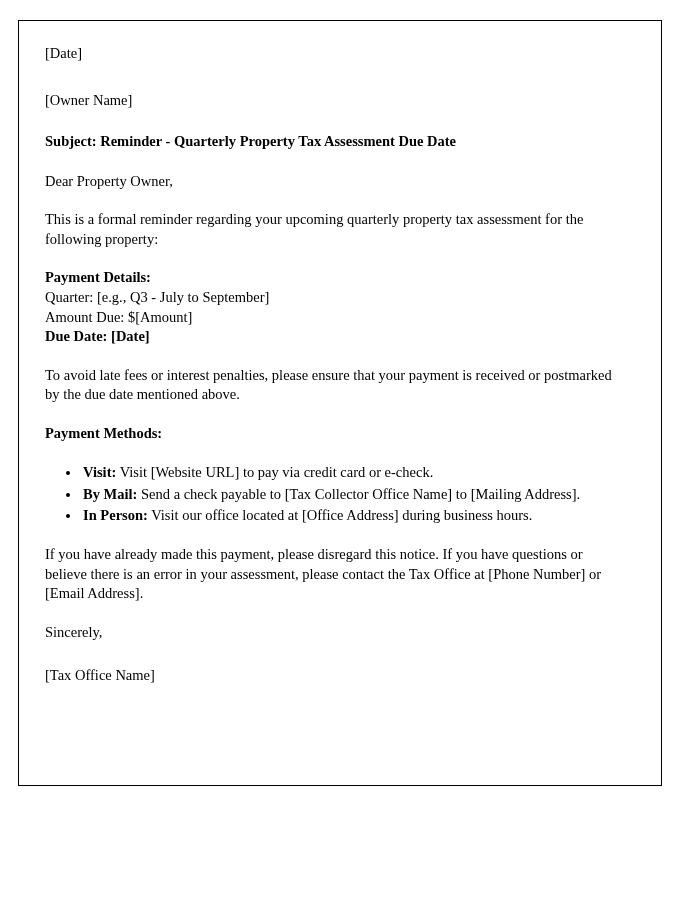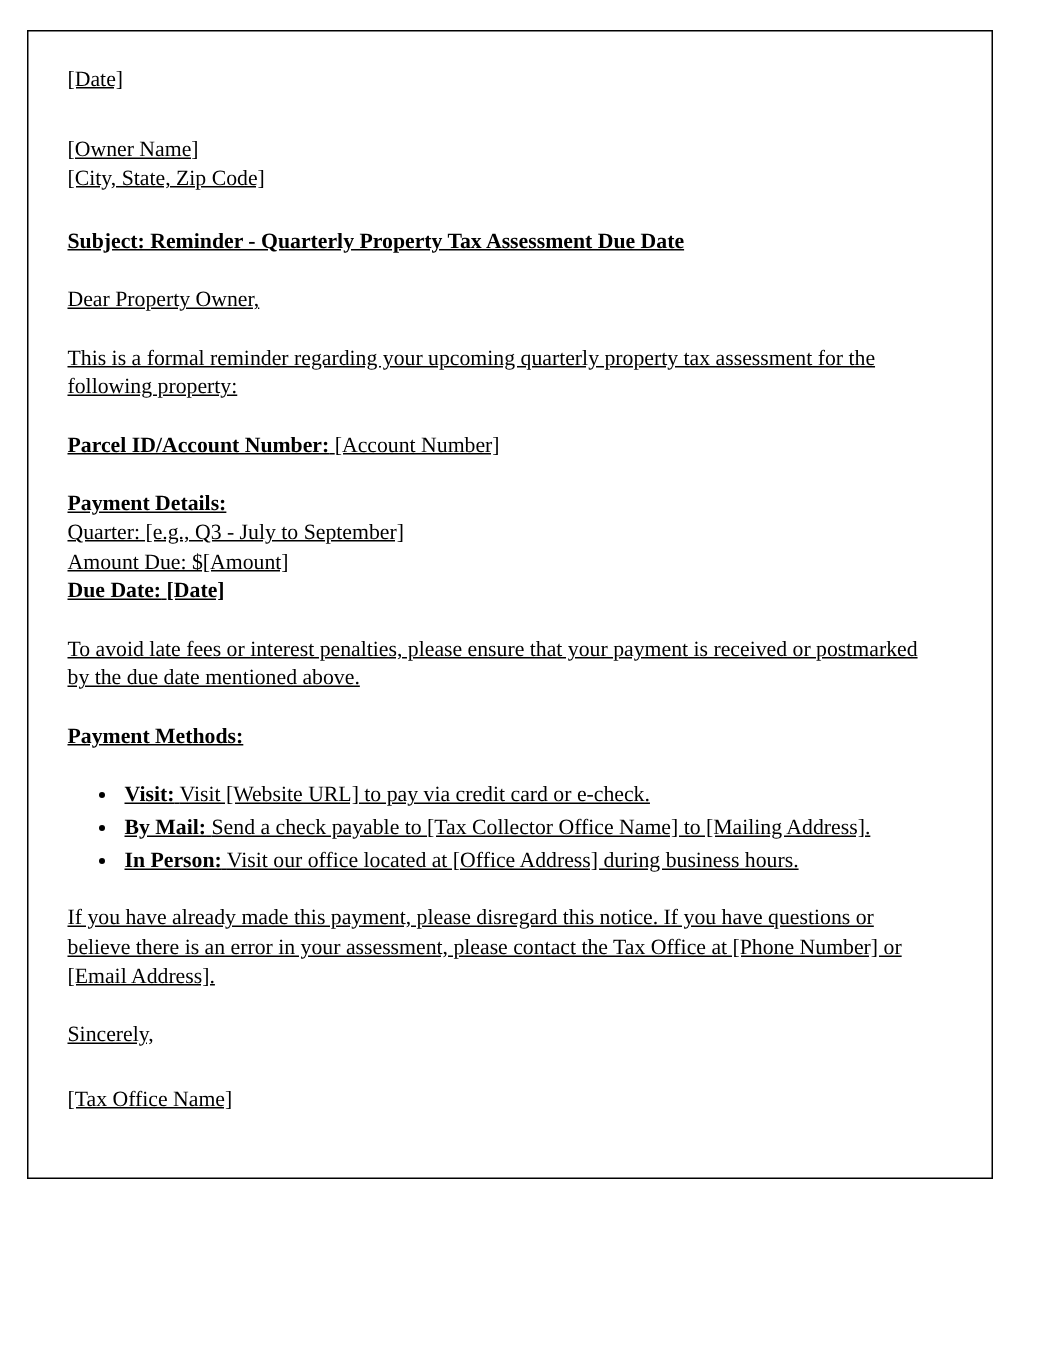--- a/index.html
+++ b/index.html
@@ -28,21 +28,20 @@
     border: 1px solid #000000;
     box-sizing: border-box;
   }
   .letter-body {
     position: absolute;
     left: 45px;
     top: 44px;
     width: 580px;
     font-size: 14.5px;
     line-height: 1.35;
-    text-decoration: underline;
   }
   .line {
     display: block;
   }
   .date-line {
     margin: 0 0 27px 0;
   }
   .addr-block {
     margin: 0 0 22px 0;
   }
@@ -92,31 +91,29 @@
 
 <div class="page">
   <div class="letter-frame"></div>
 
   <div class="letter-body">
 
     <div class="date-line">[Date]</div>
 
     <div class="addr-block">
       <span class="line">[Owner Name]</span>
-      <span class="line">[City, State, Zip Code]</span>
     </div>
 
     <div class="subject">Subject: Reminder - Quarterly Property Tax Assessment Due Date</div>
 
     <div class="salutation">Dear Property Owner,</div>
 
     <div class="para">This is a formal reminder regarding your upcoming quarterly property tax assessment for the following property:</div>
 
     <div class="kv">
-      <span class="line"><span class="lbl">Parcel ID/Account Number:</span> <span>[Account Number]</span></span>
     </div>
 
     <div class="payment-details">
       <span class="heading">Payment Details:</span>
       <span class="line">Quarter: [e.g., Q3 - July to September]</span>
       <span class="line">Amount Due: $[Amount]</span>
       <span class="line"><span class="lbl">Due Date:</span> <span class="lbl">[Date]</span></span>
     </div>
 
     <div class="para">To avoid late fees or interest penalties, please ensure that your payment is received or postmarked by the due date mentioned above.</div>

